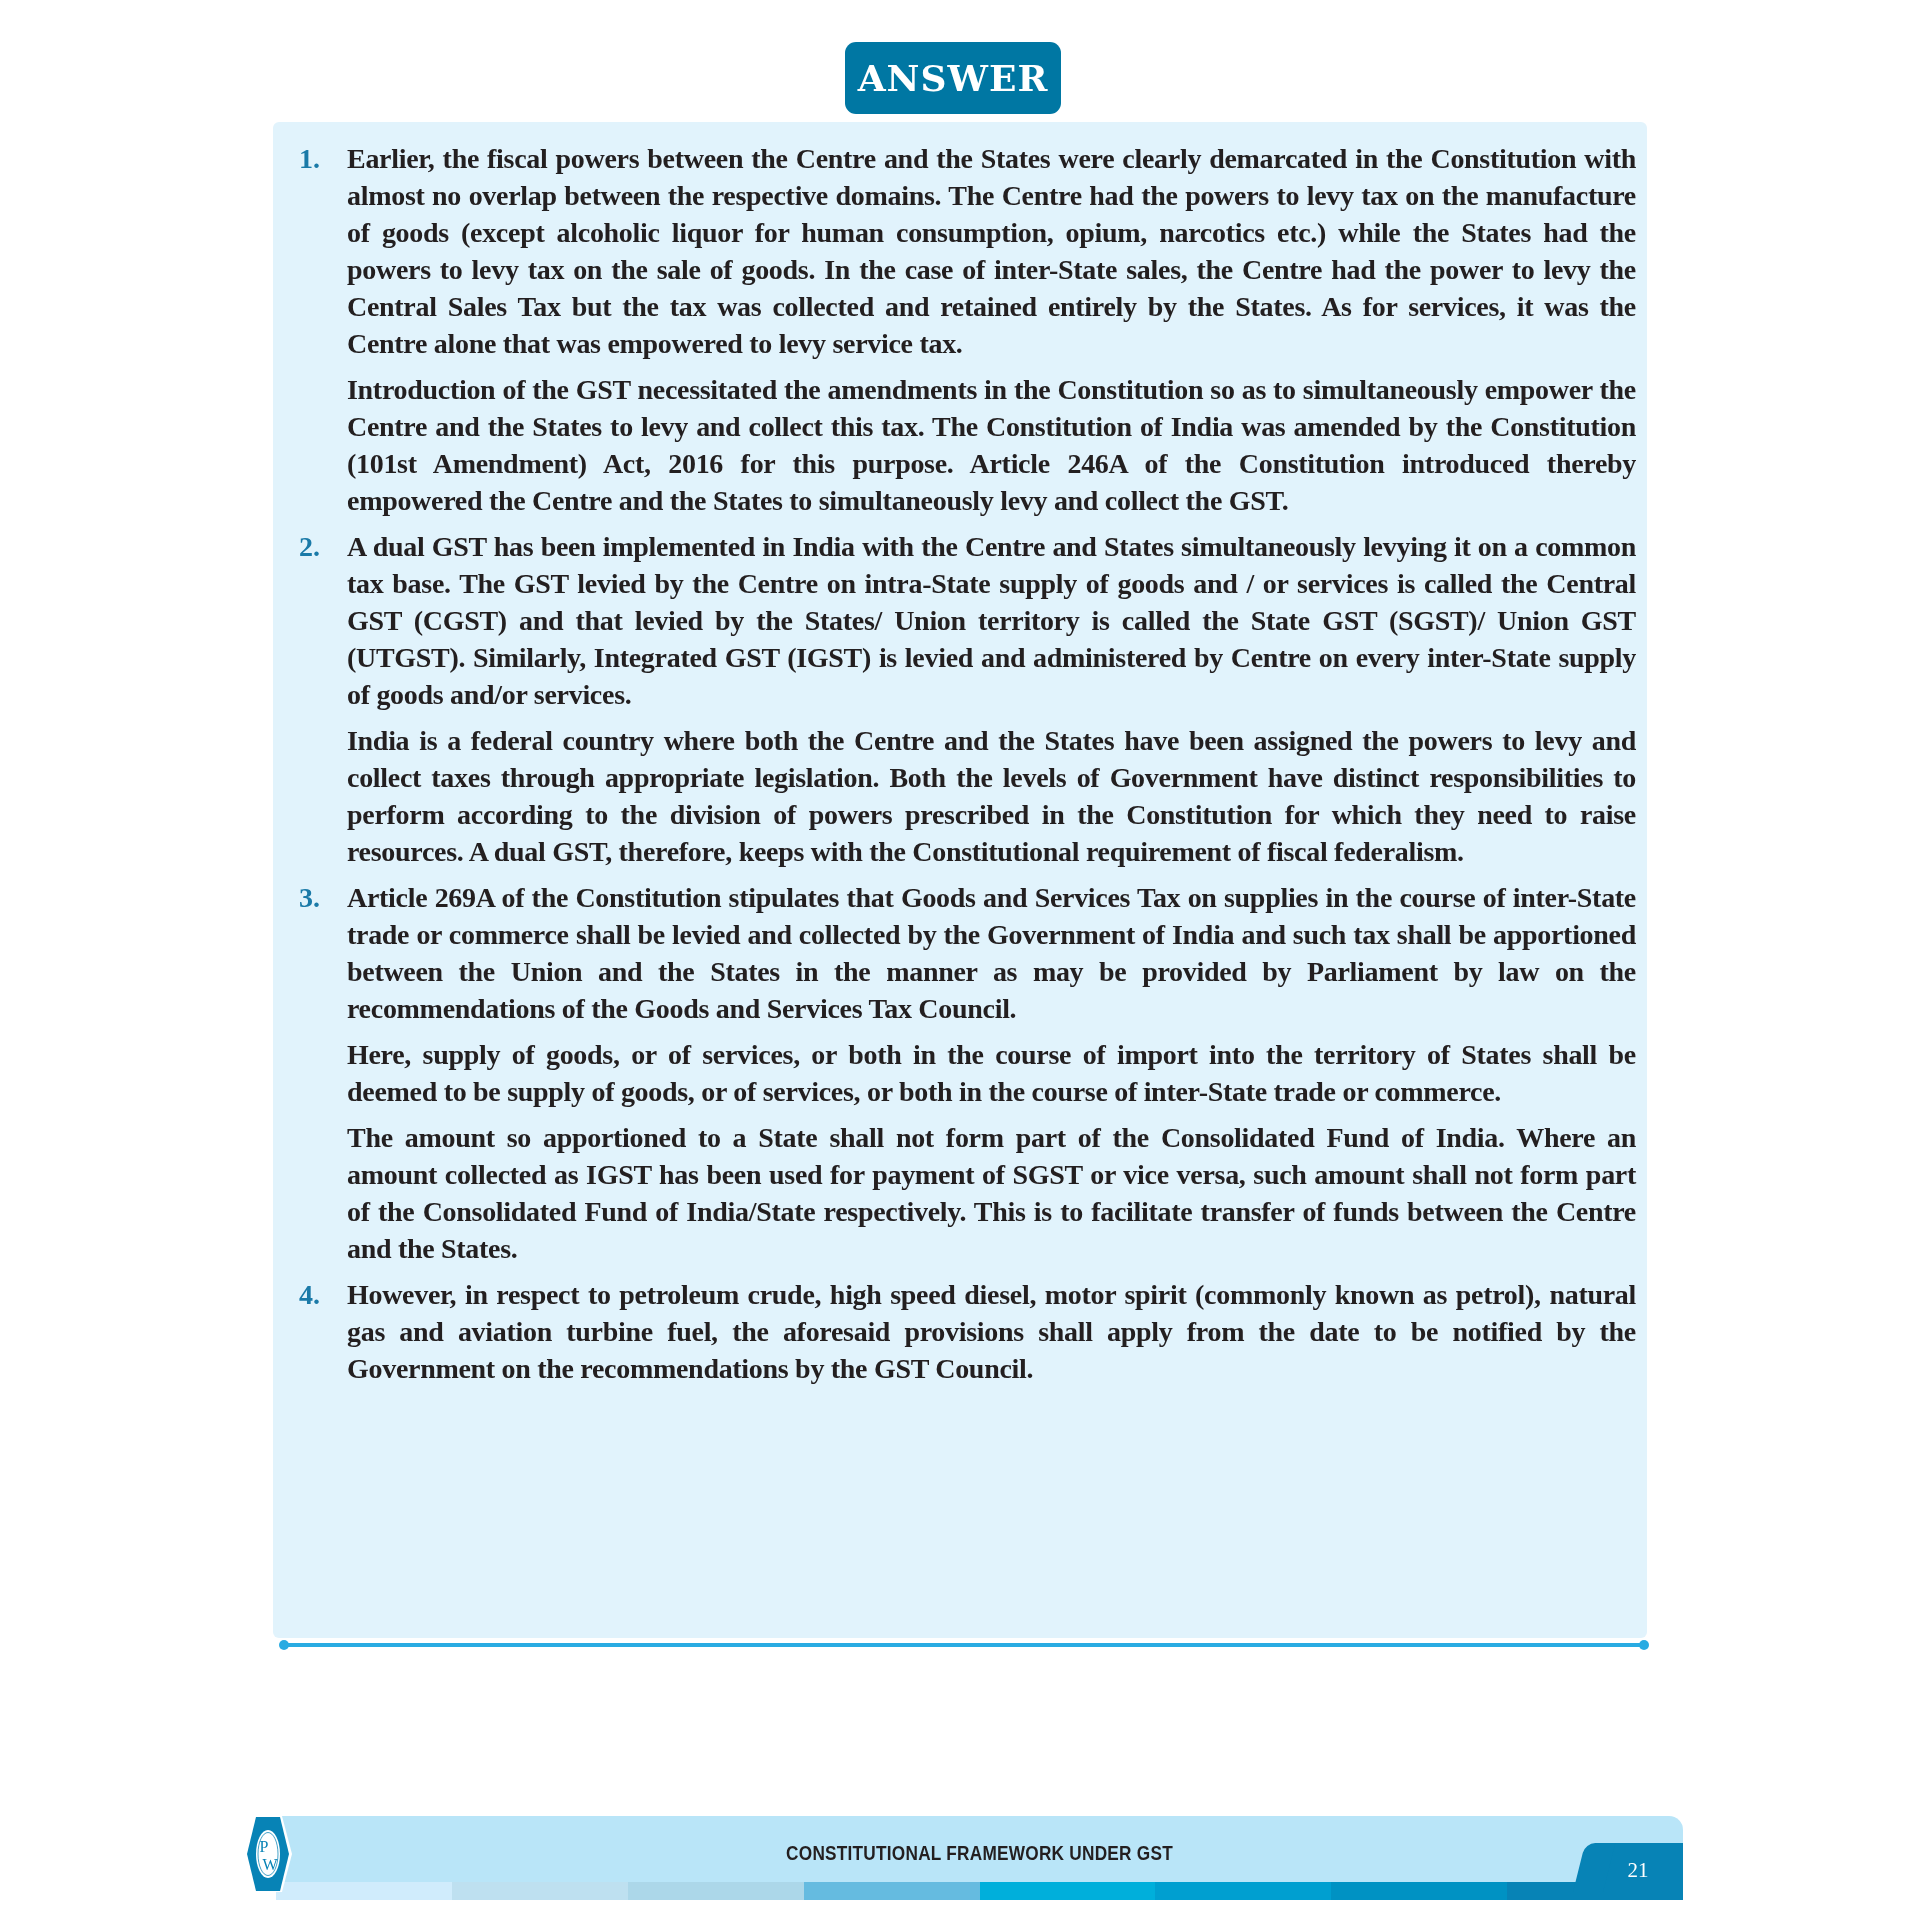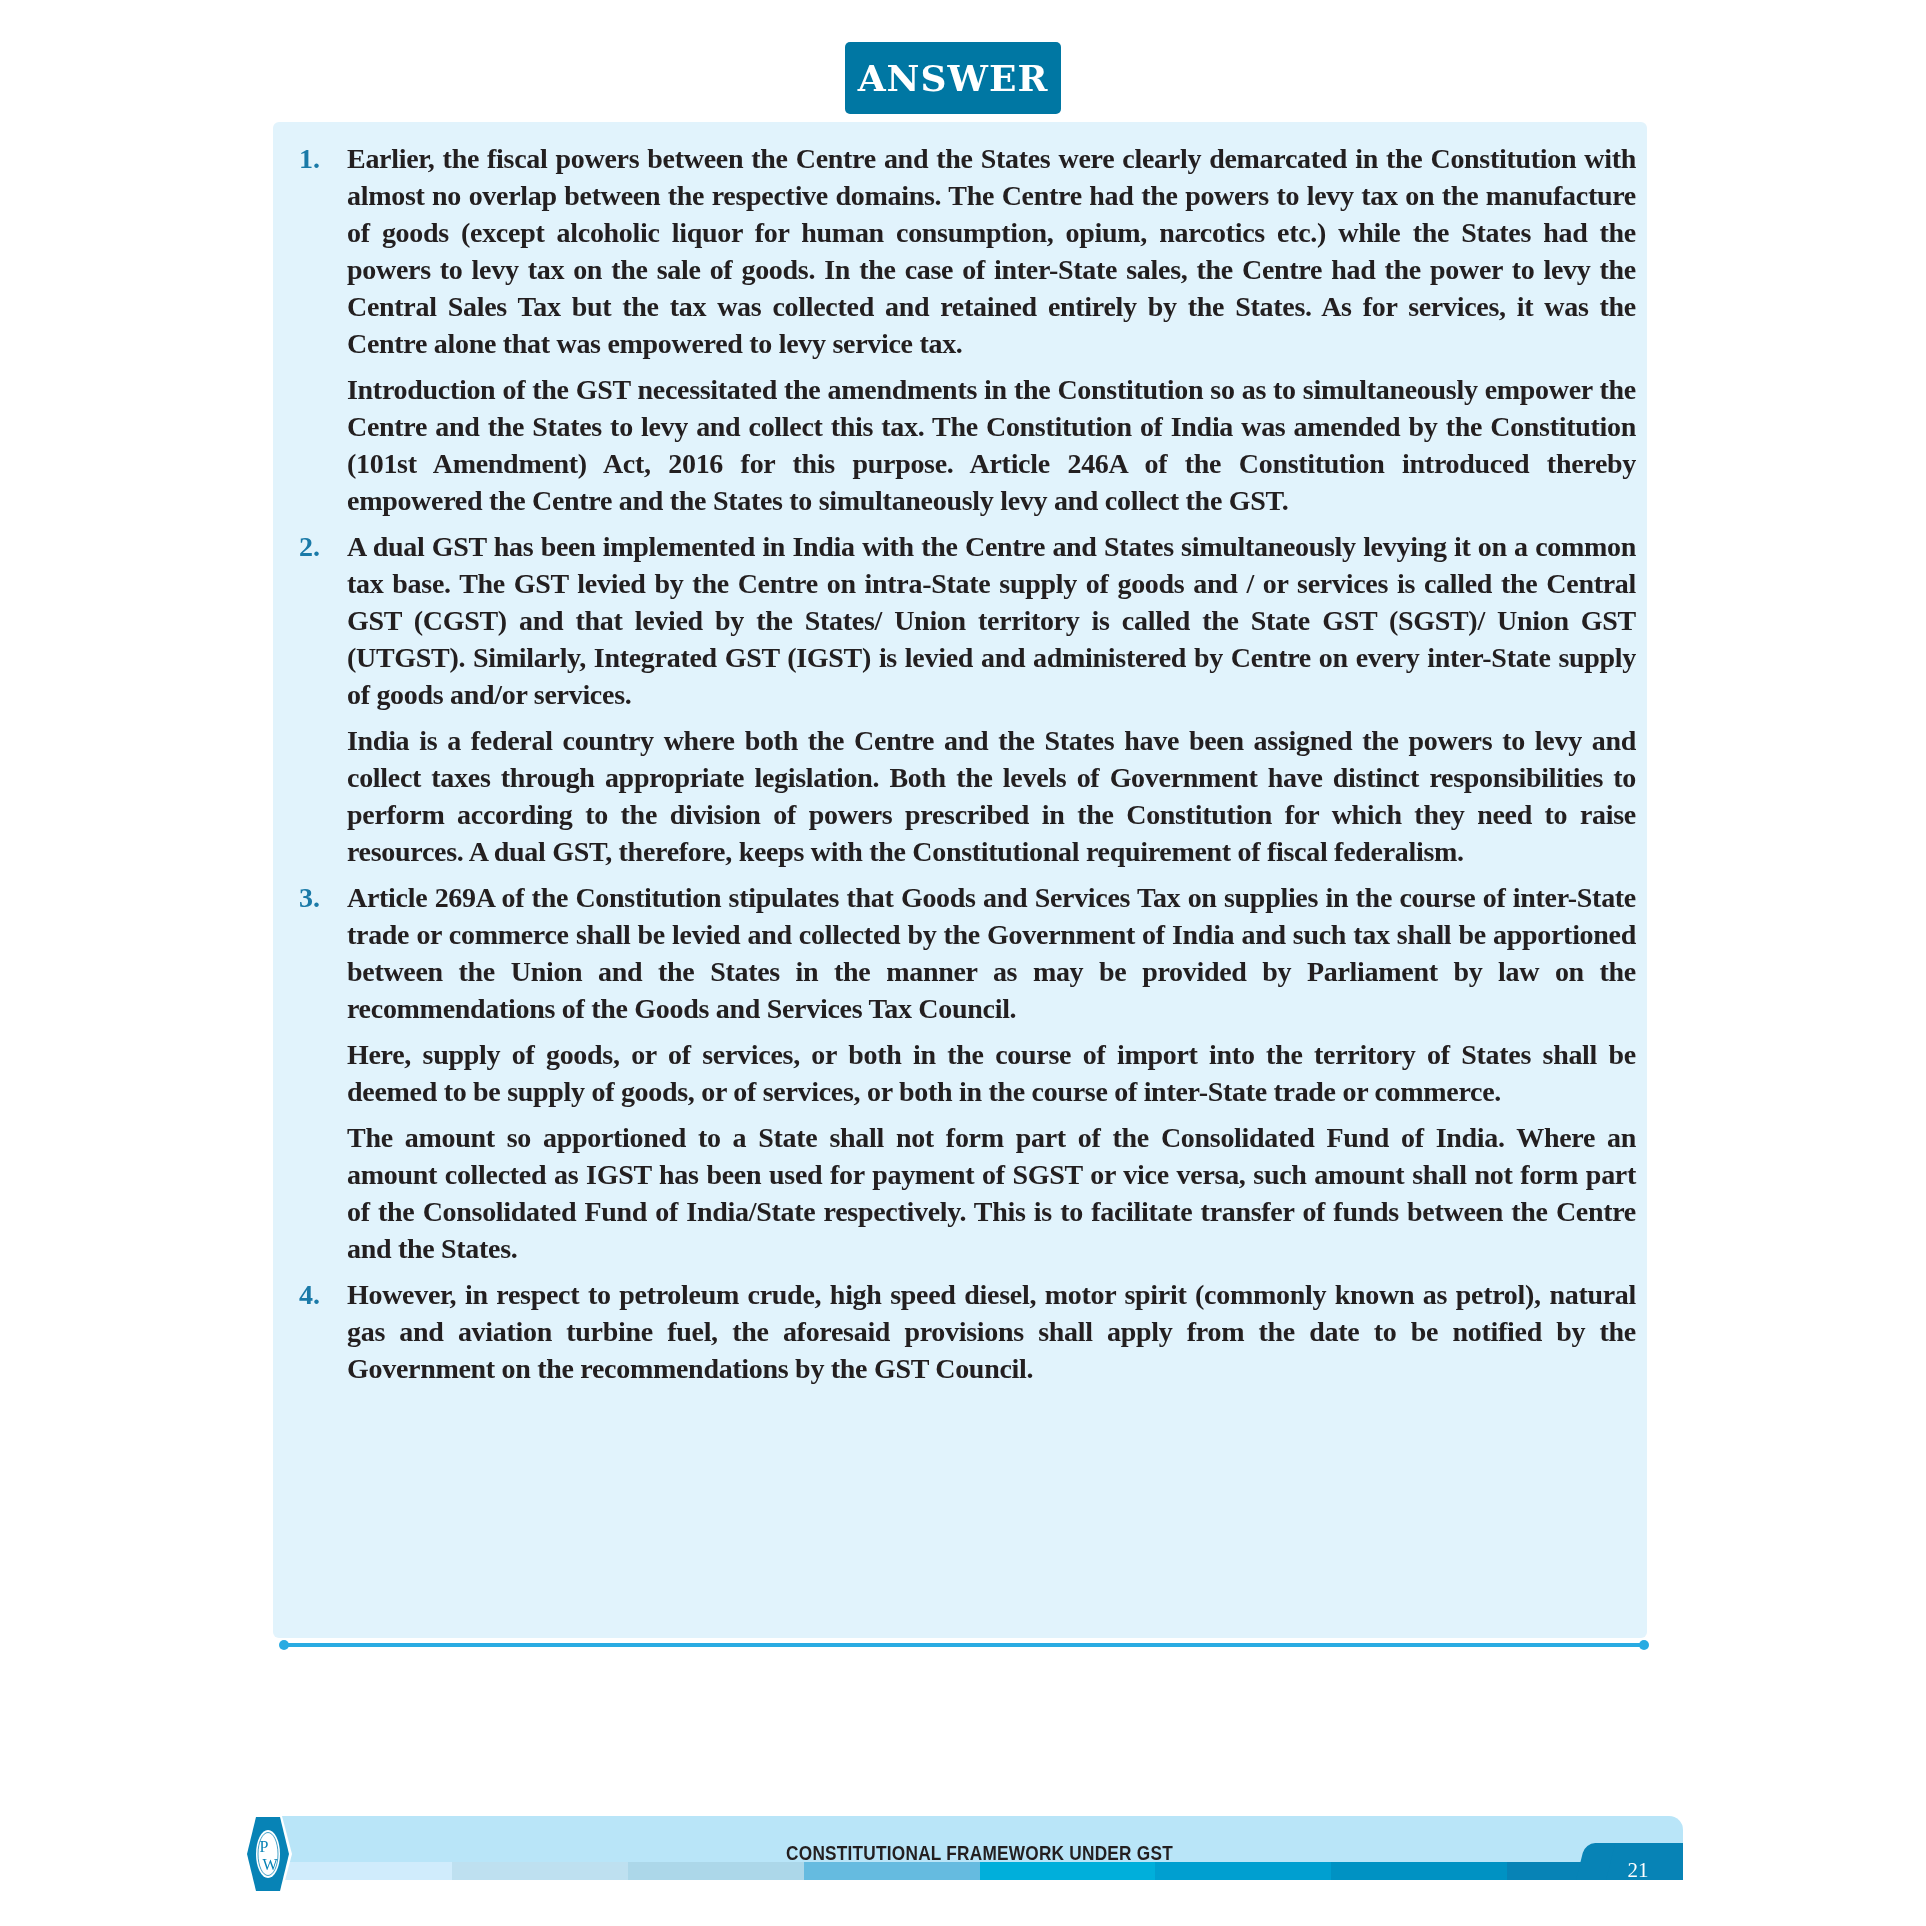--- a/index.html
+++ b/index.html
@@ -14,21 +14,21 @@
       overflow: hidden;
       font-family: "Liberation Serif", "DejaVu Serif", serif;
     }
     .answer-badge {
       position: absolute;
       left: 845px;
       top: 42px;
       width: 216px;
       height: 72px;
       background: #0077a3;
-      border-radius: 5px;
+      border-radius: 11px;
       color: #ffffff;
       font-family: "DejaVu Serif", serif;
       font-weight: bold;
       font-size: 36px;
       letter-spacing: 1px;
       display: flex;
       align-items: center;
       justify-content: center;
     }
     .answer-panel {
@@ -95,21 +95,21 @@
       left: 246px;
       top: 1816px;
       width: 1437px;
       height: 76px;
     }
     .footer-band {
       position: absolute;
       left: 30px;
       top: 0;
       width: 1407px;
-      height: 64px;
+      height: 84px;
       background: #b9e5f8;
       border-top-right-radius: 14px;
       overflow: hidden;
     }
     .footer-stripes {
       position: absolute;
       left: 0;
       bottom: 0;
       width: 100%;
       height: 18px;

